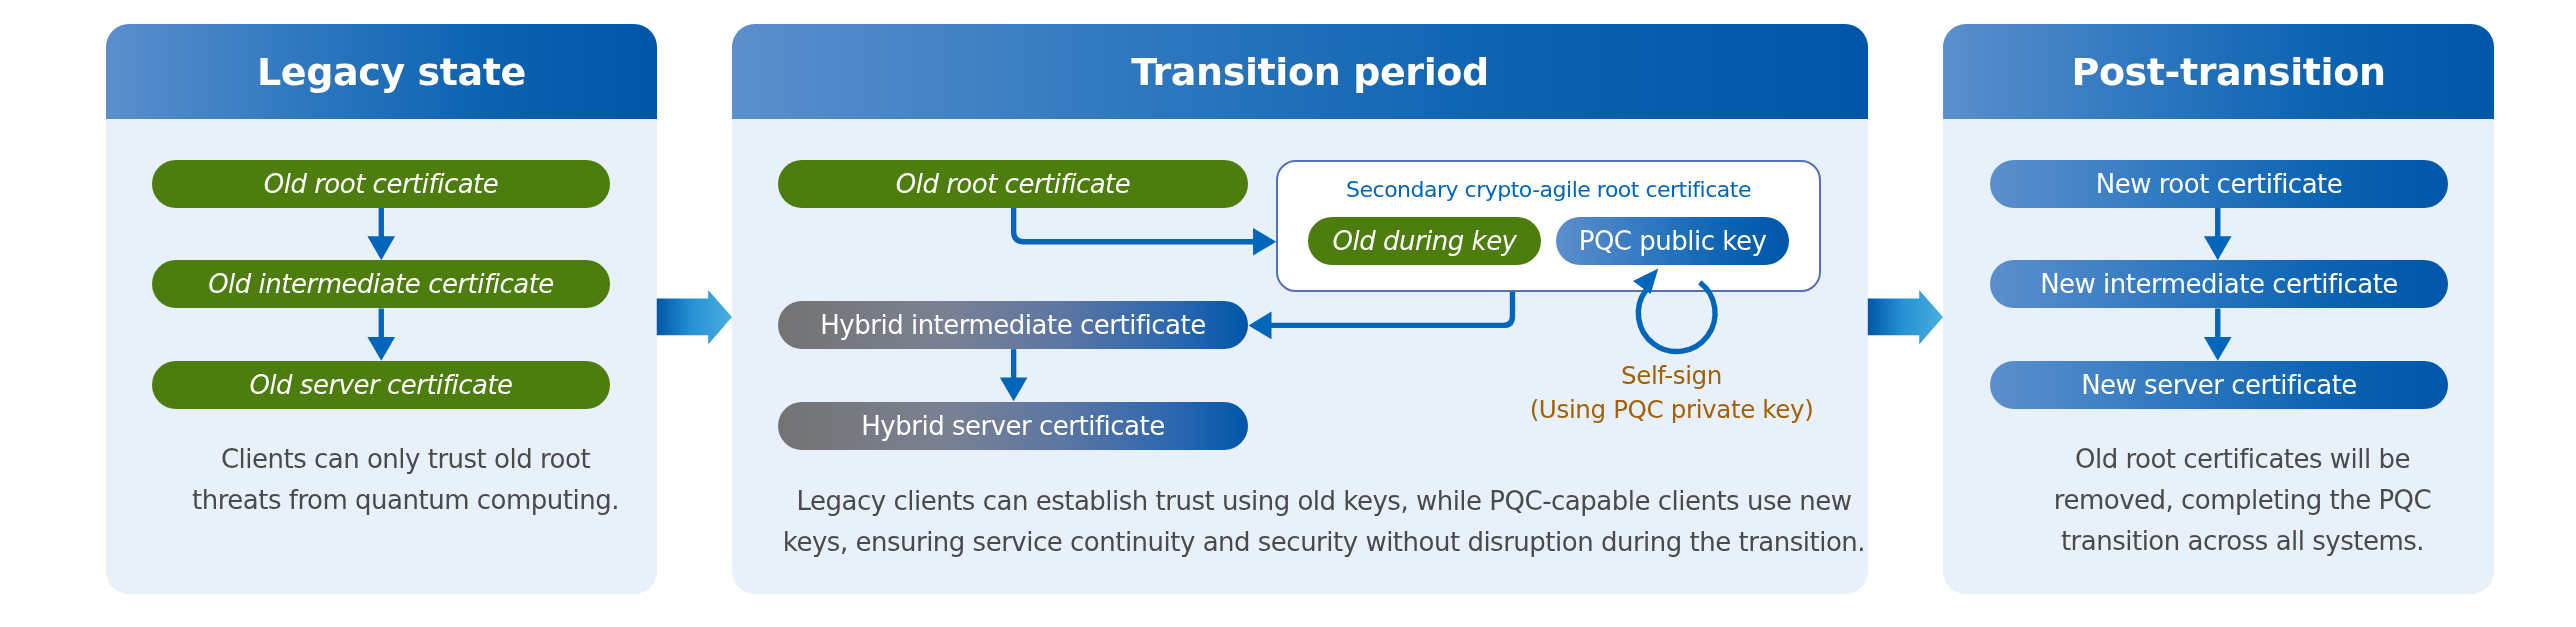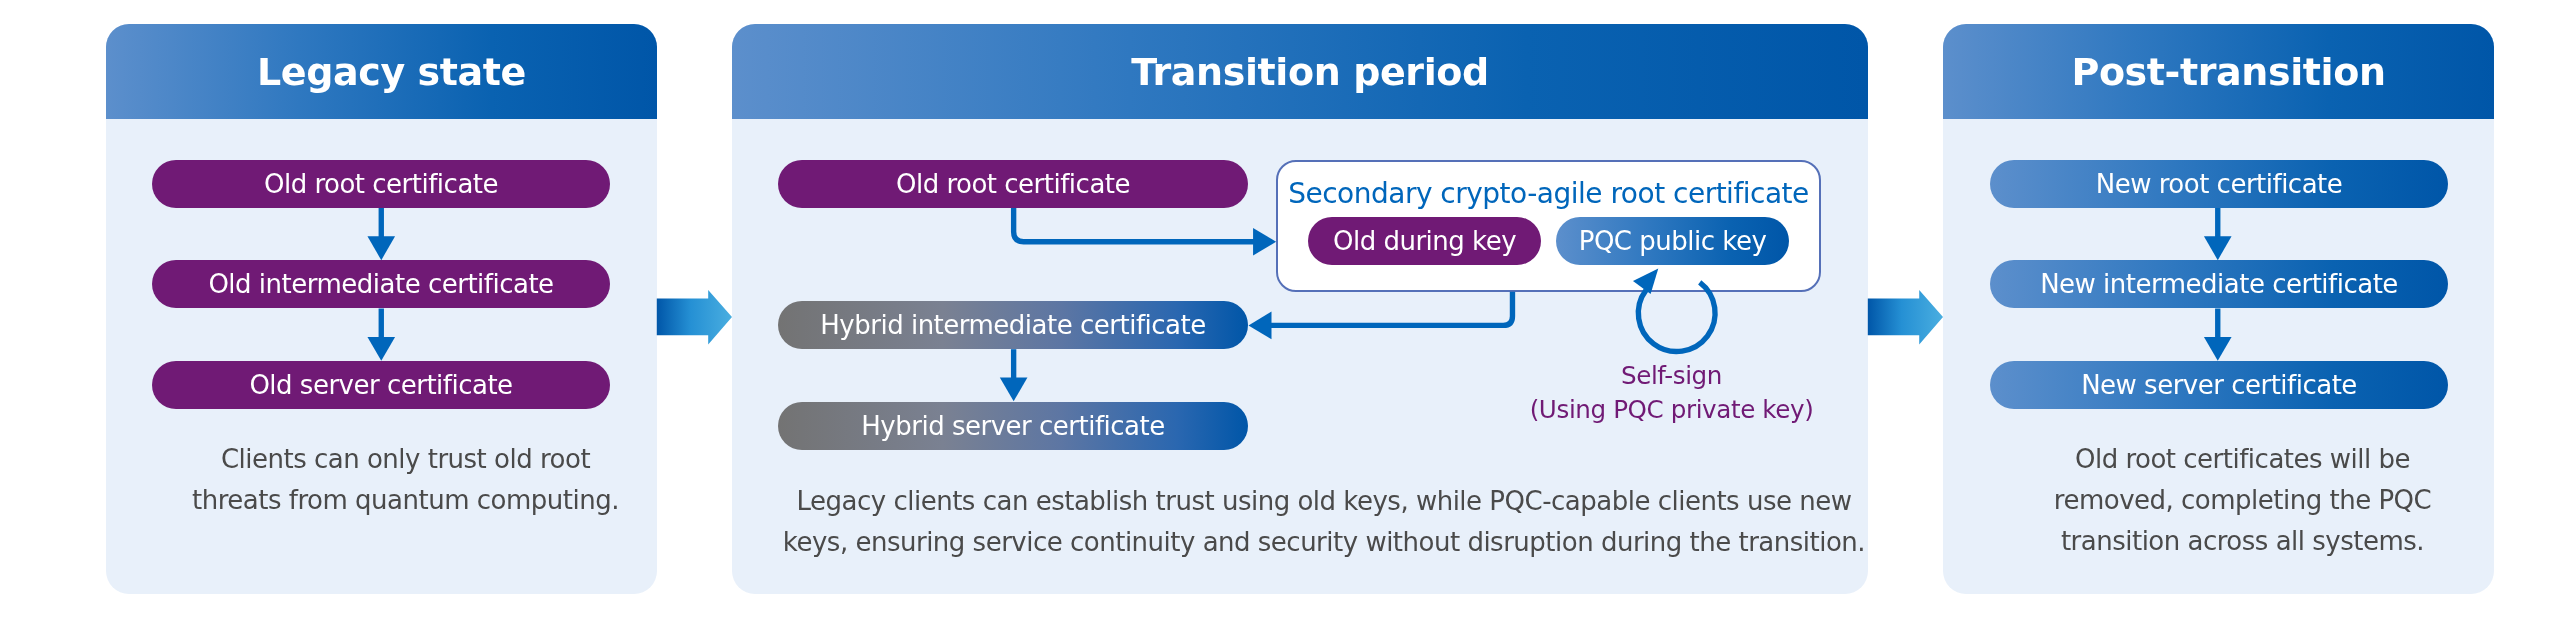--- a/index.html
+++ b/index.html
@@ -7,31 +7,31 @@
          font-family: "DejaVu Sans", "Liberation Sans", sans-serif; }
   .panel { position: absolute; top: 24px; height: 570px; background: #e8f0fa;
            border-radius: 23px; overflow: hidden; }
   .panel-header { position: absolute; left: 0; top: 0; right: 0; height: 95px;
            background: linear-gradient(90deg, #5c8fcc 0%, #2f78c0 35%, #0a62b1 70%, #0056a8 100%);
            display: flex; align-items: center; justify-content: center;
            color: #ffffff; font-weight: bold; font-size: 38px; letter-spacing: -0.4px; padding-left: 20px; }
   .pill { position: absolute; height: 48px; border-radius: 24.6px; color: #ffffff;
           display: flex; align-items: center; justify-content: center;
           font-size: 26px; white-space: nowrap; letter-spacing: -0.5px; }
-  .pill.gray { background: #701a75; }
+  .pill.gray { background: #4d7c0f; font-style: italic; }
   .pill.blue { background: linear-gradient(90deg, #5c8fcc 0%, #2f78c0 40%, #0a62b1 75%, #0056a8 100%); }
   .pill.hybrid { background: linear-gradient(90deg, #737373 0%, #7a8192 35%, #5d76a3 60%, #2a67b0 85%, #0056a8 100%); }
   .desc { position: absolute; color: #4a4a4a; font-size: 26px; line-height: 41px;
           text-align: center; white-space: nowrap; letter-spacing: -0.5px; }
   .desc div { display: block; padding-left: 48px; }
   .sec-box { position: absolute; left: 1276px; top: 160px; width: 545px; height: 132px;
              background: #ffffff; border: 2.3px solid #5570b8; border-radius: 20px; box-sizing: border-box; }
   .sec-title { position: absolute; left: 0; right: 0; top: 15.4px; text-align: center;
-               color: #0066bb; font-size: 28px; white-space: nowrap; letter-spacing: -0.5px; }
-  .selfsign { position: absolute; color: #701a75; font-size: 24.6px; line-height: 34px;
+               color: #0066bb; font-size: 22px; white-space: nowrap; letter-spacing: -0.5px; }
+  .selfsign { position: absolute; color: #a16207; font-size: 24.6px; line-height: 34px;
               text-align: center; white-space: nowrap; letter-spacing: -0.4px; }
   svg.overlay { position: absolute; left: 0; top: 0; pointer-events: none; }
 </style>
 </head>
 <body>
 
 <div class="panel" style="left:106px; width:551px;">
   <div class="panel-header">Legacy state</div>
 </div>
 <div class="pill gray" style="left:152px; top:160px; width:458px;">Old root certificate</div>

